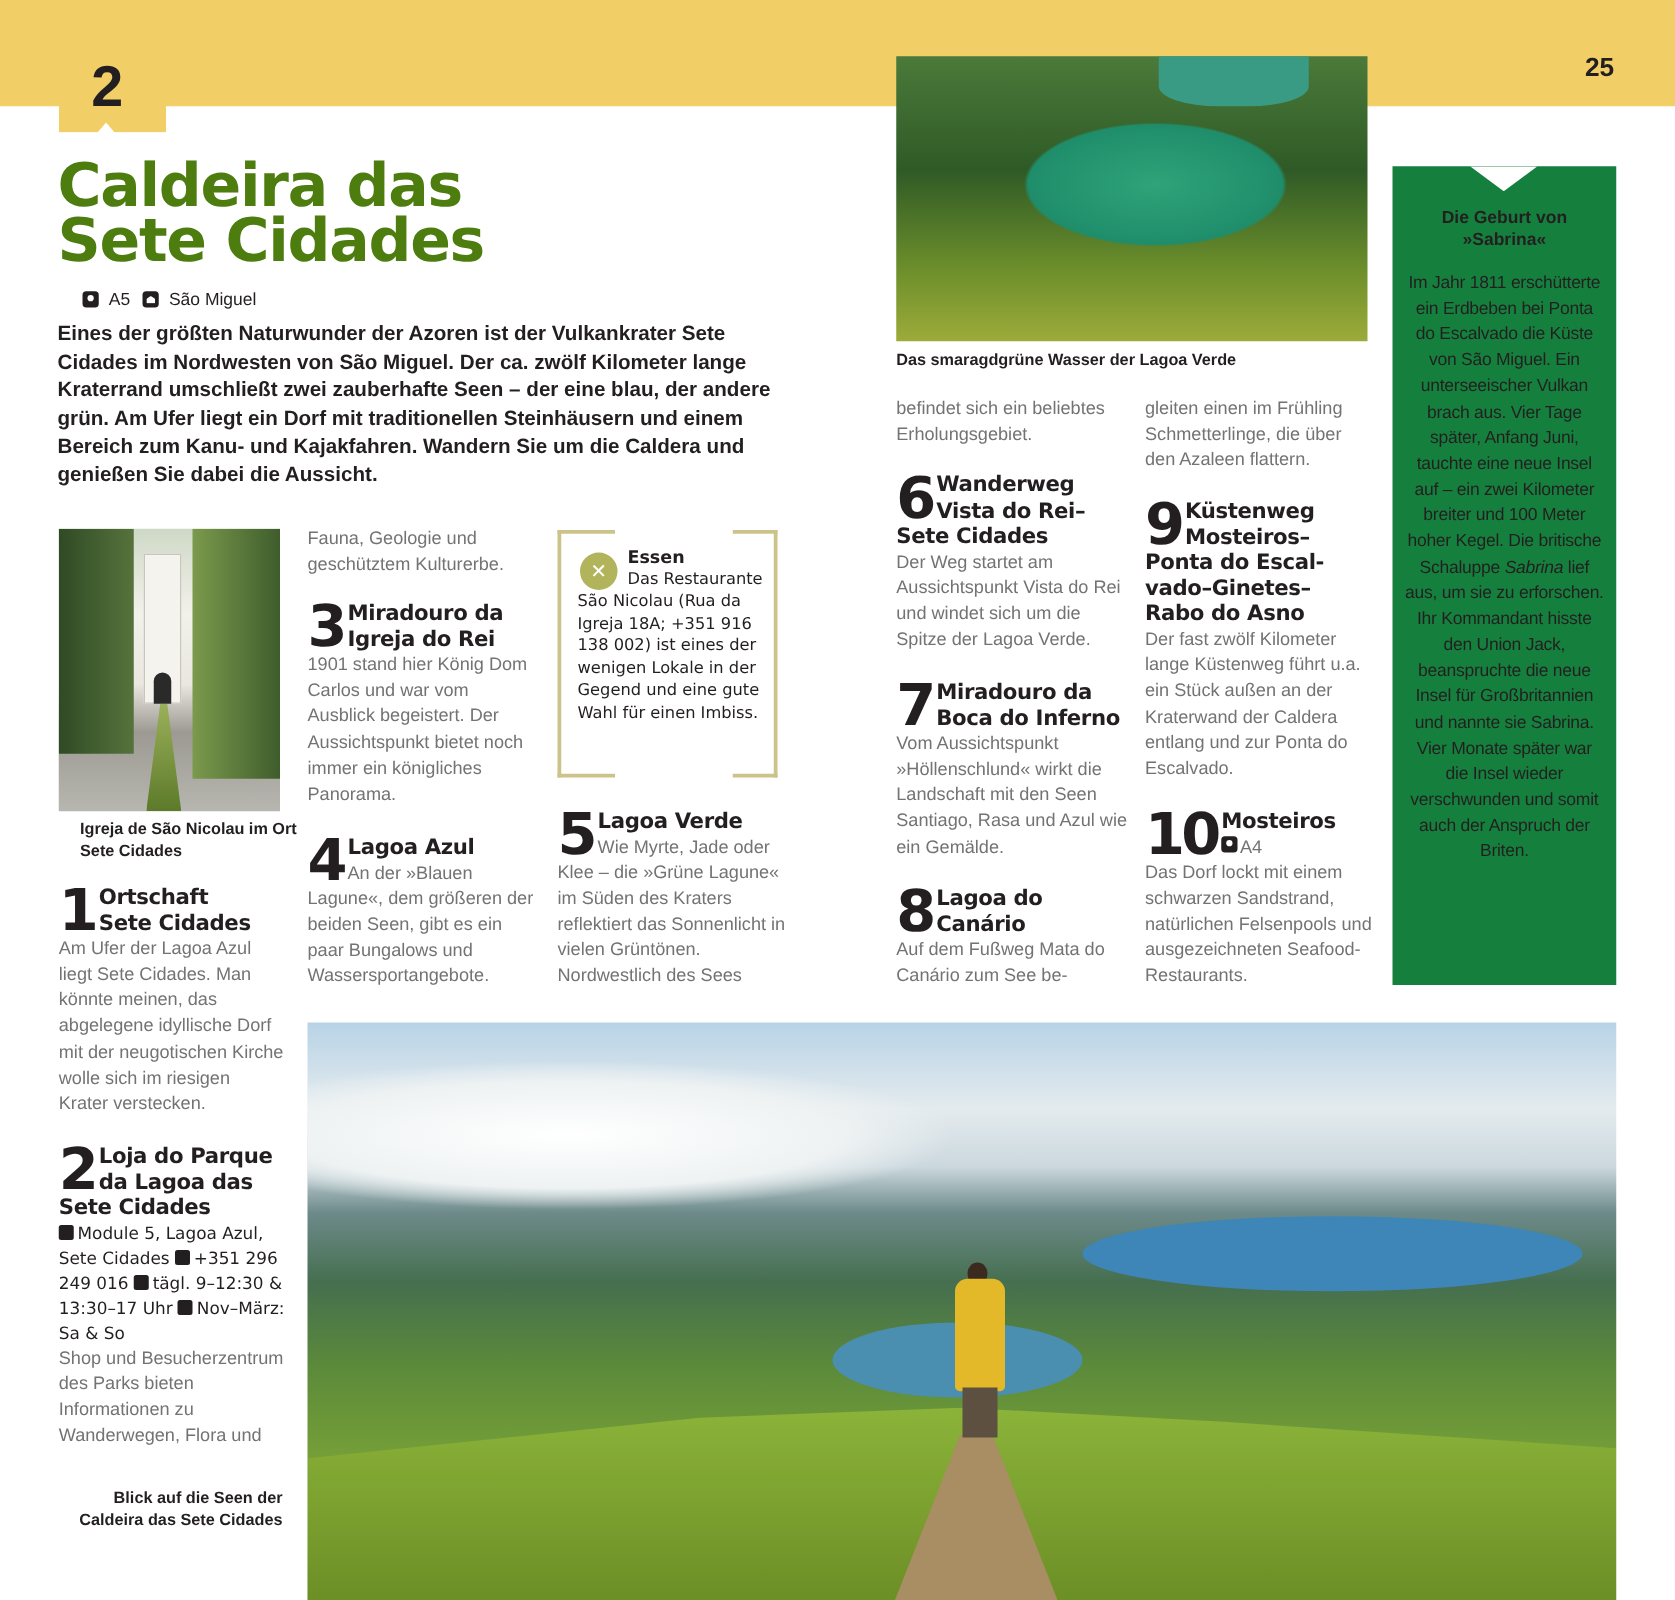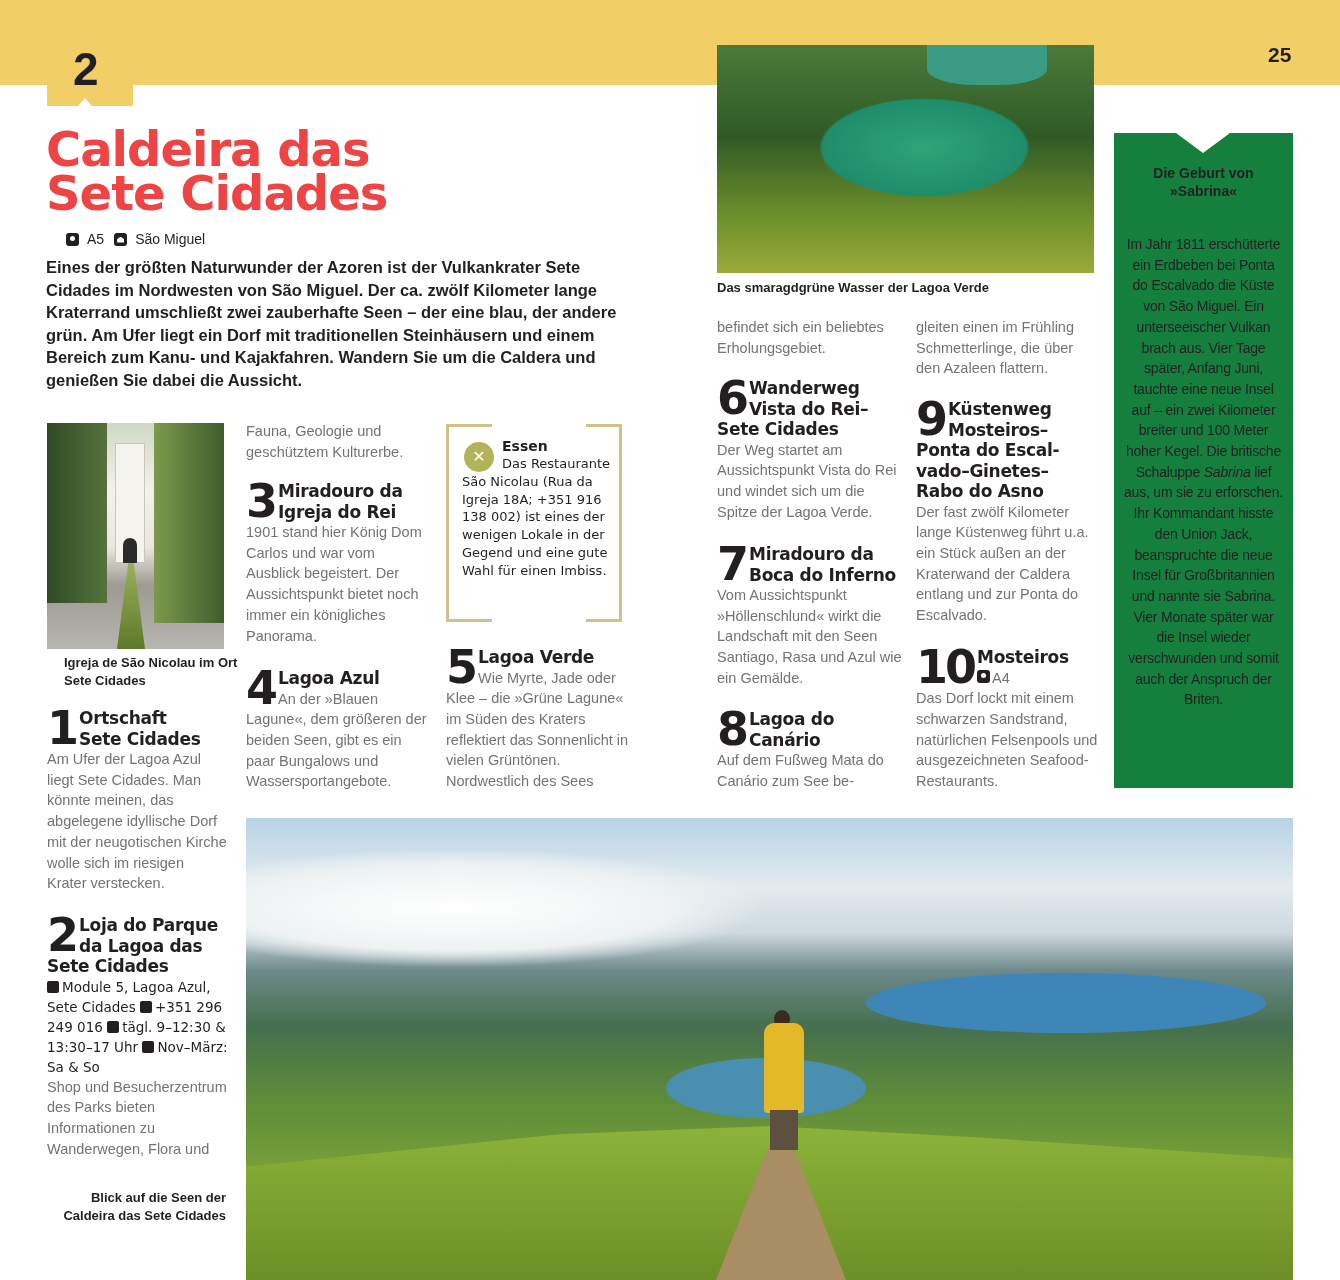--- a/index.html
+++ b/index.html
@@ -5,21 +5,21 @@
   * { margin:0; padding:0; box-sizing:border-box; }
   html, body { width:1340px; height:1280px; background:#ffffff; overflow:hidden; }
   body { position:relative; font-family:"DejaVu Sans", sans-serif; color:#231f20; }
 
   .topbar { position:absolute; left:0; top:0; width:1340px; height:85px; background:#f1cf66; }
   .chapter-tab { position:absolute; left:47px; top:40px; width:86px; height:66px; background:#f1cf66;
     clip-path: polygon(0 0,100% 0,100% 100%,52% 100%,44% 88%,36% 100%,0 100%); }
   .chapter-num { position:absolute; left:73px; top:42px; font:bold 46px "Liberation Sans", sans-serif; color:#231f20; }
   .page-num { position:absolute; left:1268px; top:43px; font:bold 21px "Liberation Sans", sans-serif; color:#231f20; }
 
-  .title { position:absolute; left:46px; top:127px; font:bold 48px/44px "DejaVu Sans", sans-serif; letter-spacing:-1px; color:#ef4444; }
+  .title { position:absolute; left:46px; top:127px; font:bold 48px/44px "DejaVu Sans", sans-serif; letter-spacing:-1px; color:#4d7c0f; }
   .meta { position:absolute; left:47px; top:231px; font:14px "Liberation Sans", sans-serif; display:flex; align-items:center; gap:6px;padding-left:19px; }
   .pin { display:inline-block; width:13px; height:13px; background:#231f20; border-radius:3px; position:relative; margin-right:2px; }
   .pin::after { content:""; position:absolute; left:4px; top:3px; width:5px; height:5px; border-radius:50%; background:#fff; }
   .home { display:inline-block; width:13px; height:13px; background:#231f20; border-radius:3px; position:relative; margin-right:2px; }
   .home::after { content:""; position:absolute; left:3px; top:4px; width:7px; height:6px; background:#fff; clip-path:polygon(50% 0,100% 45%,100% 100%,0 100%,0 45%); }
   .intro { position:absolute; left:46px; top:256px; width:580px; font:bold 16.5px/22.5px "Liberation Sans", sans-serif; color:#231f20; }
 
   .photo { position:absolute; overflow:hidden; }
   .photo-church { left:47px; top:423px; width:177px; height:226px;
     background: linear-gradient(180deg,#cfd9c7 0%,#f2f1ea 30%,#e9e7df 55%,#9c9a92 72%,#b7b6b0 100%); }
@@ -64,21 +64,21 @@
   .essen .br-tr { position:absolute; right:0; top:0; width:36px; height:100%; border-right:3px solid #cbc38a; border-top:3px solid #cbc38a; border-bottom:3px solid #cbc38a; }
   .essen .mid-gap { position:absolute; left:46px; top:-3px; width:94px; height:204px; background:#fff; }
   .essen .icon { position:absolute; left:18px; top:18px; width:30px; height:30px; border-radius:50%; background:#b2b45c; color:#fff; font:bold 16px/30px "DejaVu Sans", sans-serif; text-align:center; }
   .essen .head { position:absolute; left:56px; top:14px; font:bold 14px "DejaVu Sans", sans-serif; }
   .essen .txt { position:absolute; left:16px; top:31px; width:152px; font:13px/17.8px "DejaVu Sans", sans-serif; }
   .essen .txt span.indent { display:inline-block; width:40px; }
 
   .sidebar { position:absolute; left:1114px; top:133px; width:179px; height:655px; background:#15803d; }
   .sidebar .notch { position:absolute; left:62px; top:0; width:54px; height:20px; background:#fff; clip-path:polygon(0 0,100% 0,50% 100%); }
   .sidebar .head { position:absolute; left:0; top:31px; width:179px; text-align:center; font:bold 14px/18px "Liberation Sans", sans-serif; }
-  .sidebar .txt { position:absolute; left:10px; top:82px; width:159px; text-align:center; font:14px/20.7px "Liberation Sans", sans-serif; letter-spacing:-0.2px;margin-top:19px; }
+  .sidebar .txt { position:absolute; left:10px; top:82px; width:159px; text-align:center; font:14px/20.7px "Liberation Sans", sans-serif; letter-spacing:-0.2px; }
 </style>
 </head>
 <body>
 
 <div class="topbar"></div>
 <div class="chapter-tab"></div>
 <div class="chapter-num">2</div>
 <div class="page-num">25</div>
 
 <div class="title">

